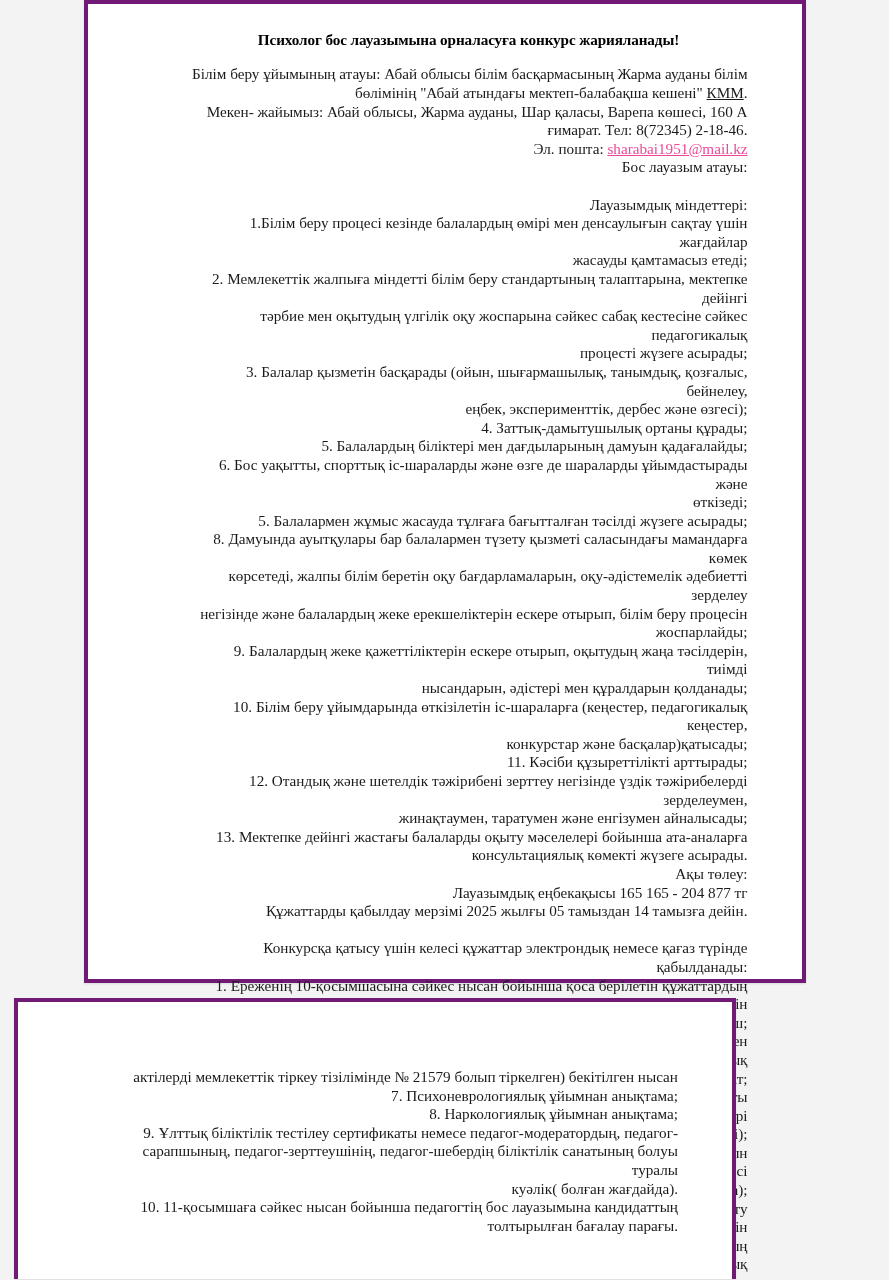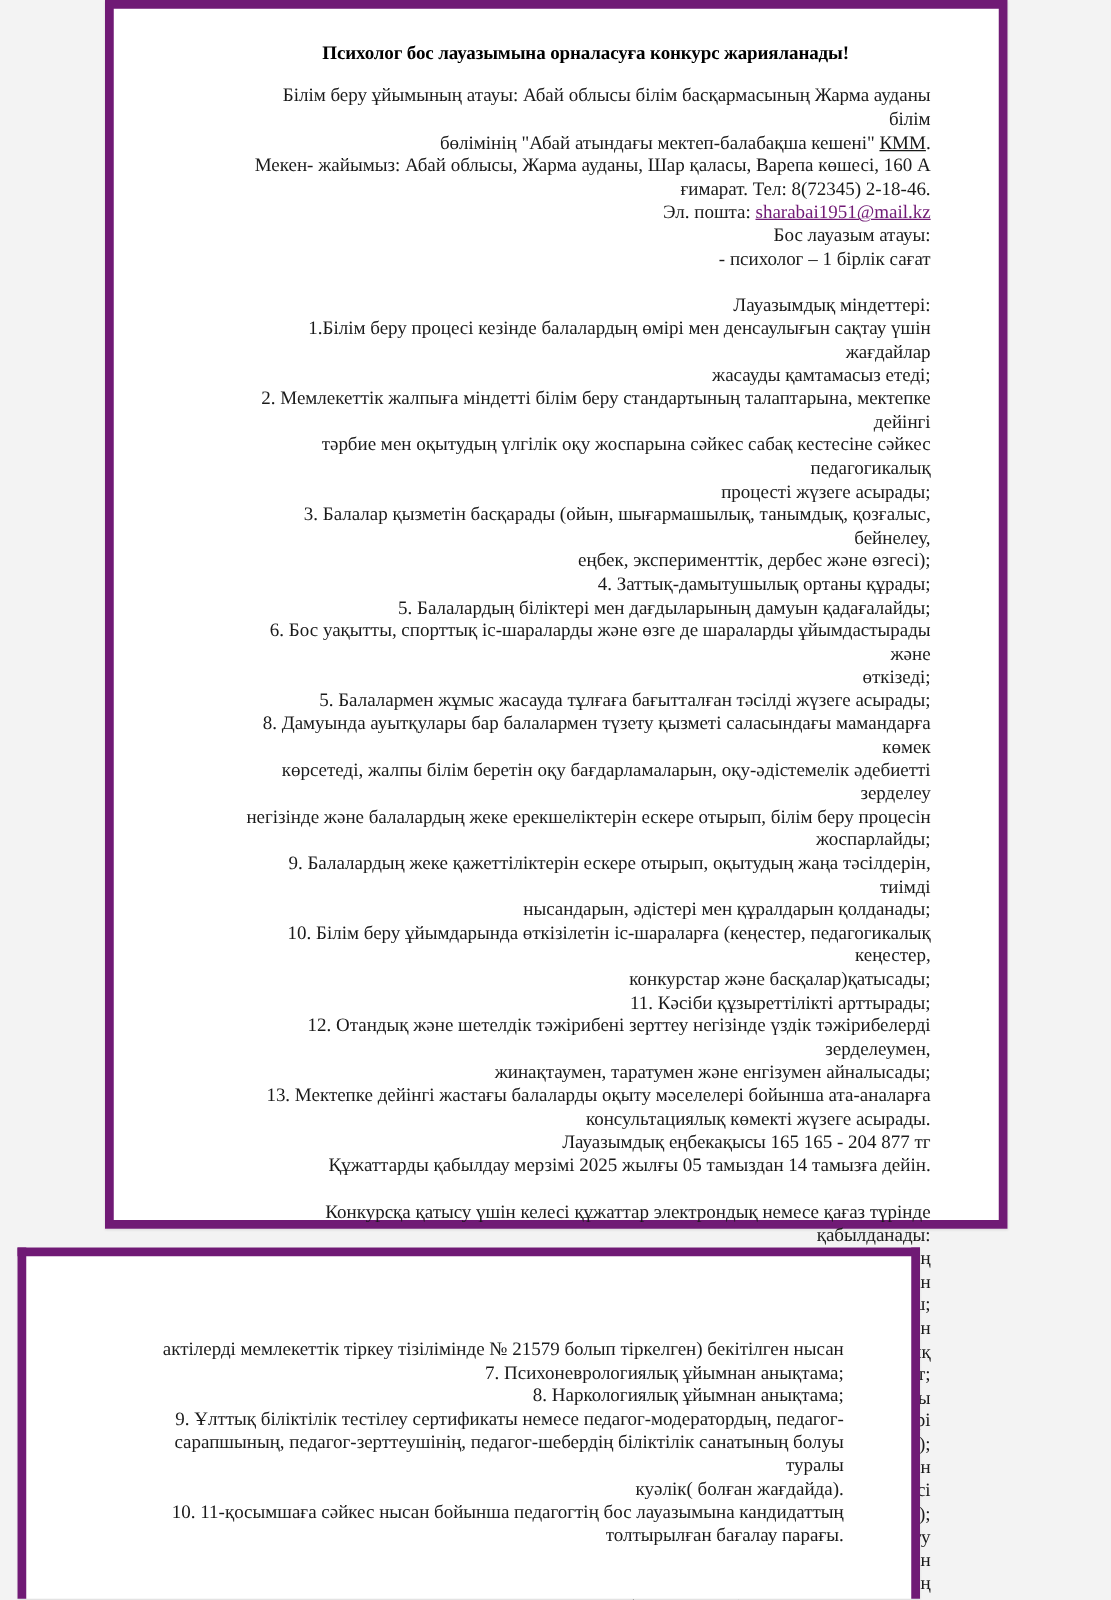--- a/index.html
+++ b/index.html
@@ -18,21 +18,21 @@
   .viewer {
     width: 889px;
     box-sizing: border-box;
     padding: 0;
     background: #f3f3f3;
   }
 
   .page {
     position: relative;
     background: #ffffff;
-    border: 7px solid #701a75;
+    border: 4px solid #701a75;
     box-shadow: 0 1px 2px rgba(0,0,0,0.10);
     margin: 0 auto;
     box-sizing: border-box;
   }
 
   .page-1 {
     width: 722px;
     height: 983px;
     padding: 26px 54px 0 102px;
   }
@@ -72,21 +72,21 @@
     margin: 0;
     padding: 0;
     text-indent: 0;
   }
 
   .spacer {
     height: 18.6px;
   }
 
   a.maillink {
-    color: #701a75;
+    color: #ec4899;
     text-decoration: underline;
   }
 
   .u {
     text-decoration: underline;
     margin-top: 44px;
   }
 
   .page-2 .block {
     line-height: 18.6px;
@@ -105,21 +105,20 @@
 
       <p>Білім беру ұйымының атауы: Абай облысы білім басқармасының Жарма ауданы білім</p>
       <p><span>бөлімінің "Абай атындағы мектеп-балабақша кешені" </span><span class="u">КММ</span><span>.</span></p>
 
       <p>Мекен- жайымыз: Абай облысы, Жарма ауданы, Шар қаласы, Варепа көшесі, 160 А</p>
       <p>ғимарат. Тел: 8(72345) 2-18-46.</p>
 
       <p><span>Эл. пошта: </span><a class="maillink" href="#">sharabai1951@mail.kz</a></p>
 
       <p>Бос лауазым атауы:</p>
-      <p>- психолог – 1 бірлік сағат</p>
 
       <div class="spacer"></div>
 
       <p>Лауазымдық міндеттері:</p>
       <div>
           <p>1.Білім беру процесі кезінде балалардың өмірі мен денсаулығын сақтау үшін жағдайлар</p>
           <p>жасауды қамтамасыз етеді;</p>
           <p>2. Мемлекеттік жалпыға міндетті білім беру стандартының талаптарына, мектепке дейінгі</p>
           <p>тәрбие мен оқытудың үлгілік оқу жоспарына сәйкес сабақ кестесіне сәйкес педагогикалық</p>
           <p>процесті жүзеге асырады;</p>
@@ -138,20 +137,21 @@
           <p>нысандарын, әдістері мен құралдарын қолданады;</p>
           <p>10. Білім беру ұйымдарында өткізілетін іс-шараларға (кеңестер, педагогикалық кеңестер,</p>
           <p>конкурстар және басқалар)қатысады;</p>
           <p>11. Кәсіби құзыреттілікті арттырады;</p>
           <p>12. Отандық және шетелдік тәжірибені зерттеу негізінде үздік тәжірибелерді зерделеумен,</p>
           <p>жинақтаумен, таратумен және енгізумен айналысады;</p>
           <p>13. Мектепке дейінгі жастағы балаларды оқыту мәселелері бойынша ата-аналарға</p>
           <p>консультациялық көмекті жүзеге асырады.</p>
         </div>
 
+      <p>Ақы төлеу:</p>
       <p>Лауазымдық еңбекақысы 165 165  - 204 877 тг</p>
       <p>Құжаттарды қабылдау мерзімі 2025 жылғы 05 тамыздан 14 тамызға дейін.</p>
 
       <div class="spacer"></div>
 
       <p>Конкурсқа қатысу үшін келесі құжаттар электрондық немесе қағаз түрінде қабылданады:</p>
       <div>
           <p>1. Ереженің 10-қосымшасына сәйкес нысан бойынша қоса берілетін құжаттардың тізбесін</p>
           <p>көрсете отырып, конкурсқа қатысу туралы өтініш;</p>
           <p>2. Жеке басын куәландыратын құжат немесе цифрлық құжаттар сервисінен электрондық</p>

